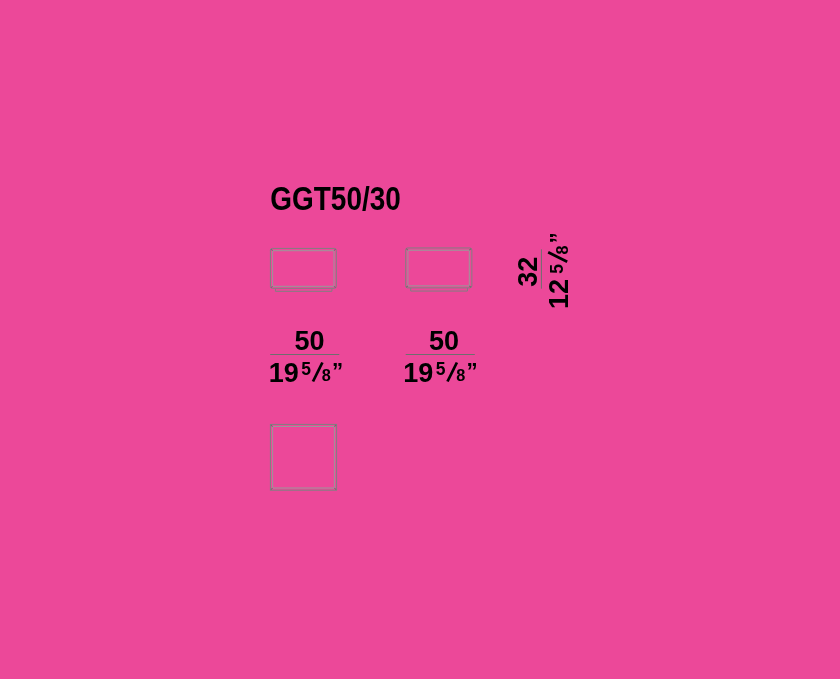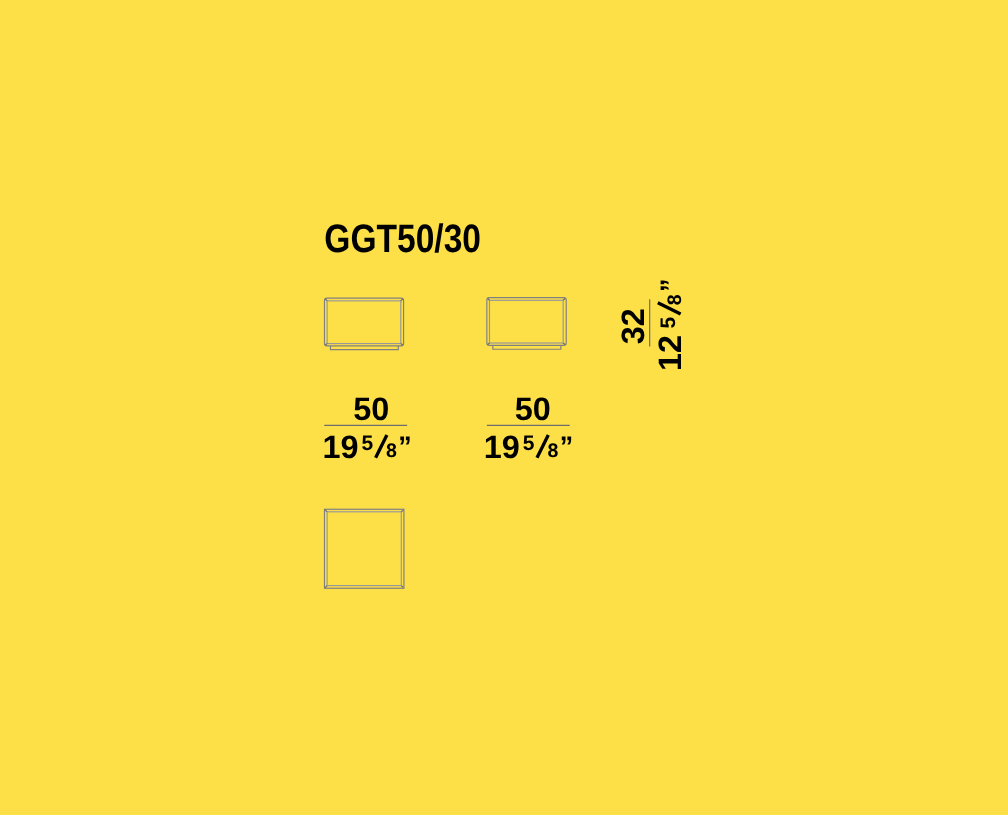--- a/index.html
+++ b/index.html
@@ -1,16 +1,16 @@
 <!DOCTYPE html>
 <html><head>
 <meta charset="utf-8">
 <style>
   html,body{margin:0;padding:0;background:#ffffff;}
-  .page{position:relative;width:840px;height:679px;background:#fde047;overflow:hidden;}
+  .page{position:relative;width:840px;height:679px;background:#ec4899;overflow:hidden;}
   svg{position:absolute;left:0;top:0;}
   text{font-family:"Liberation Sans",sans-serif;font-weight:bold;fill:#000;}
 </style>
 </head>
 <body>
 <div class="page">
 <svg width="840" height="679" viewBox="0 0 840 679">
 
   <g>
         <text x="270.3" y="209.9" font-size="33" textLength="130.5" lengthAdjust="spacingAndGlyphs">GGT50/30</text>

